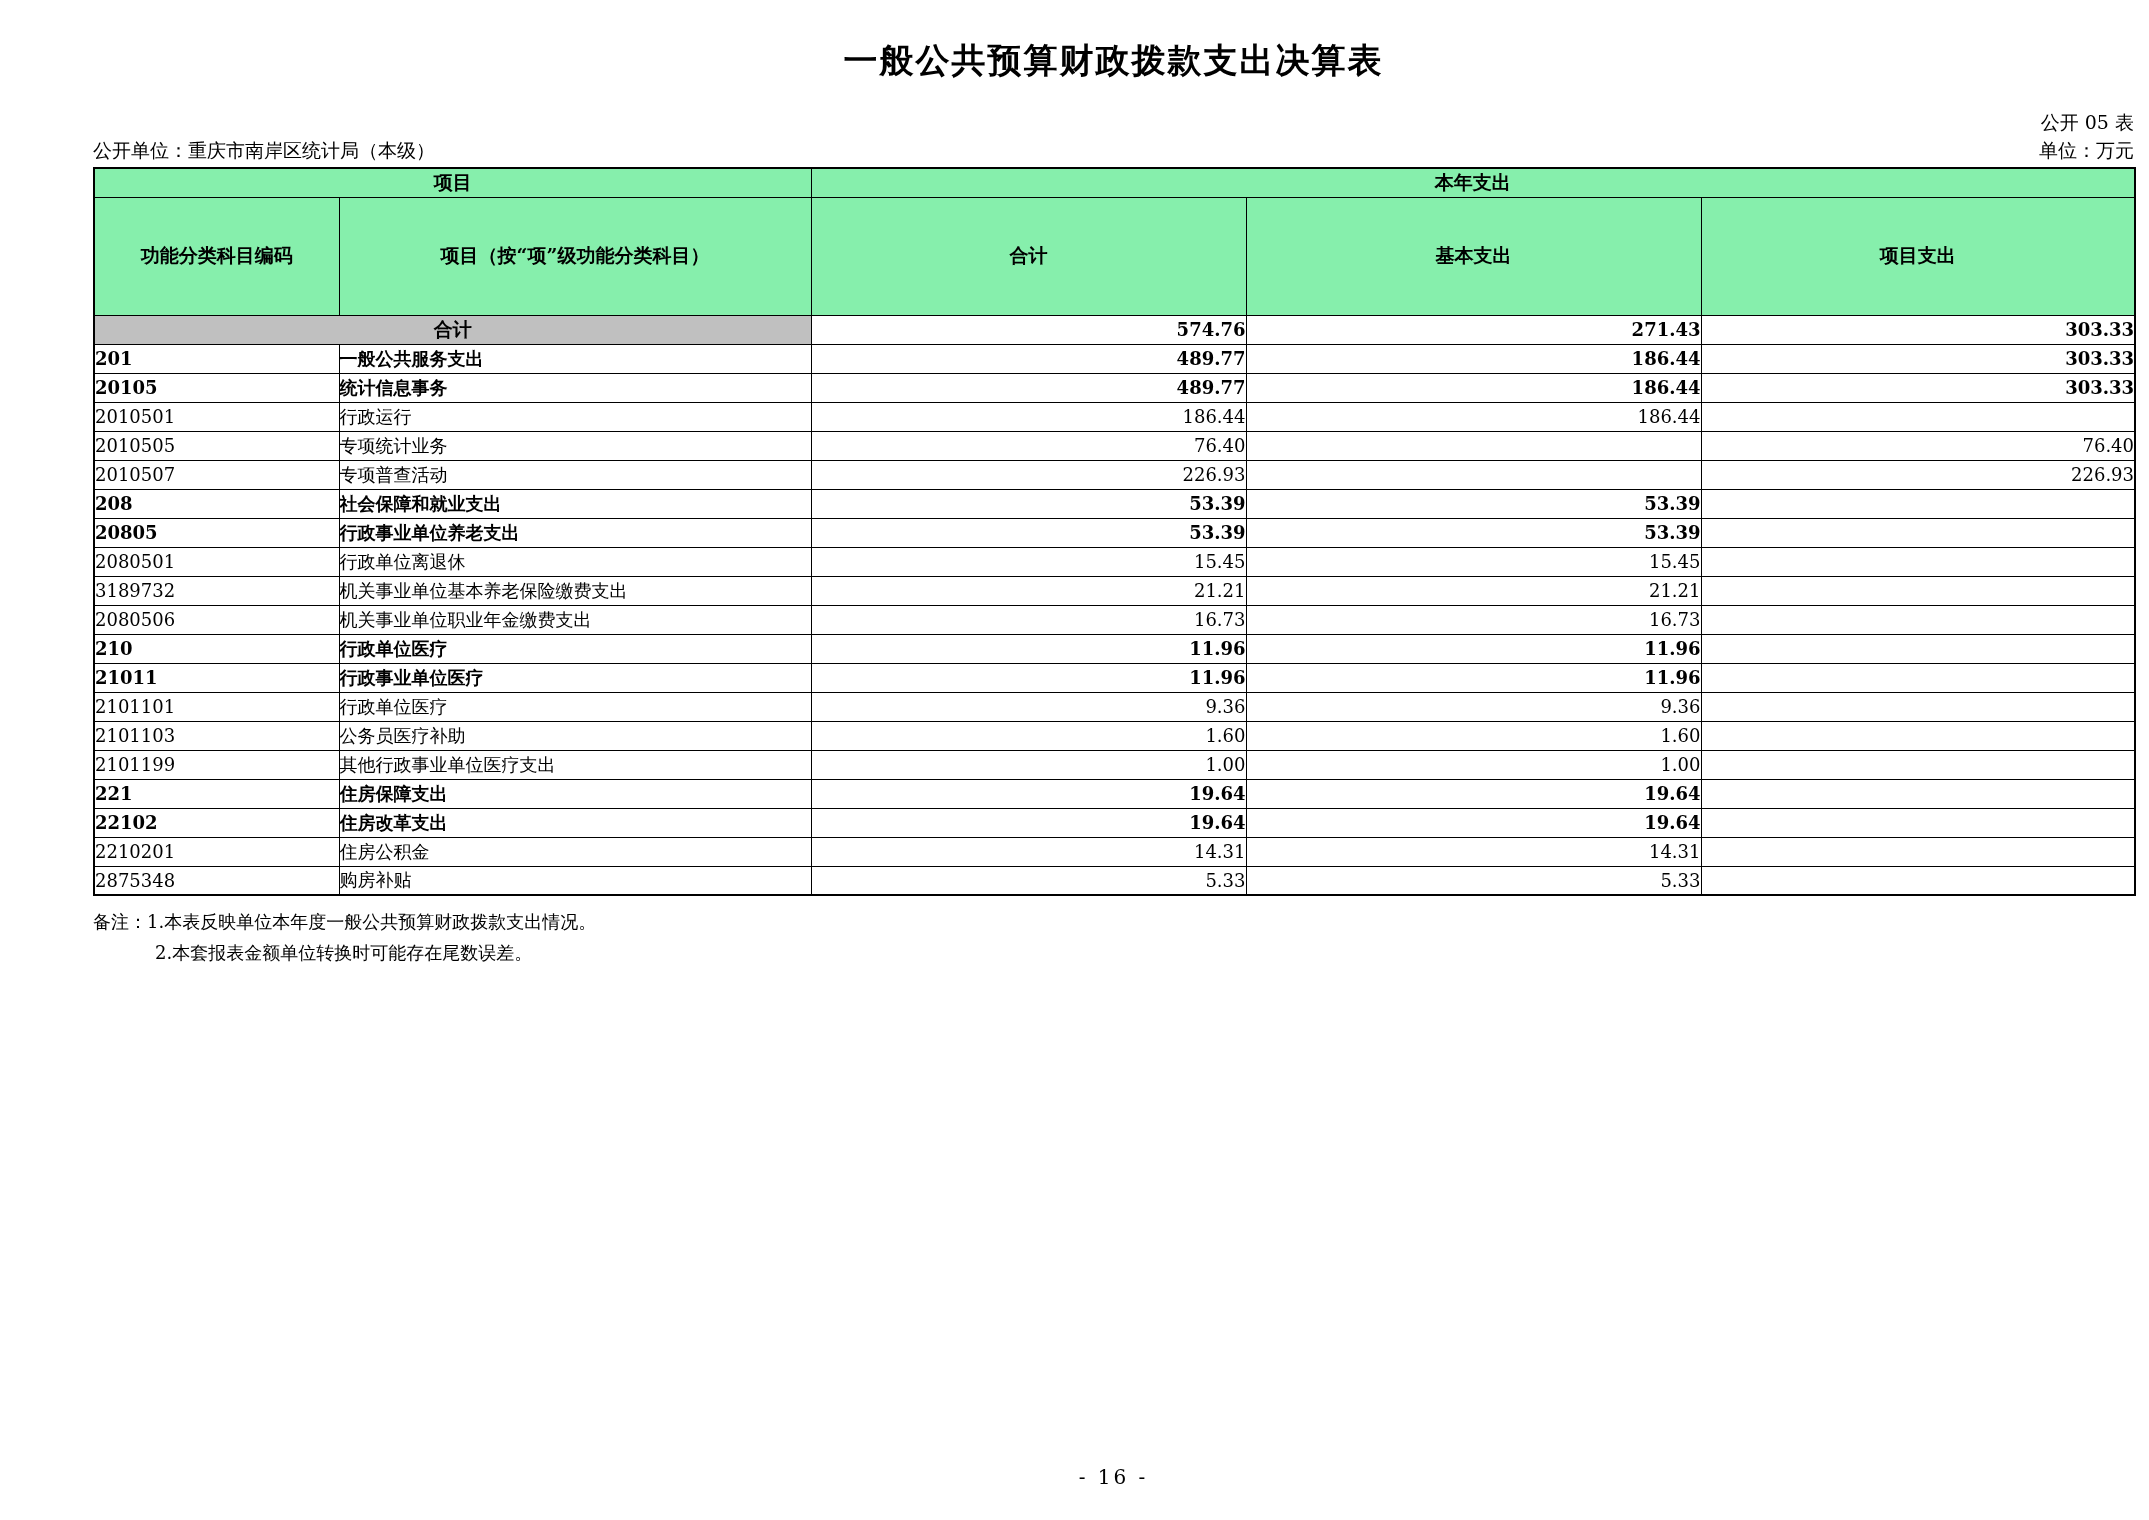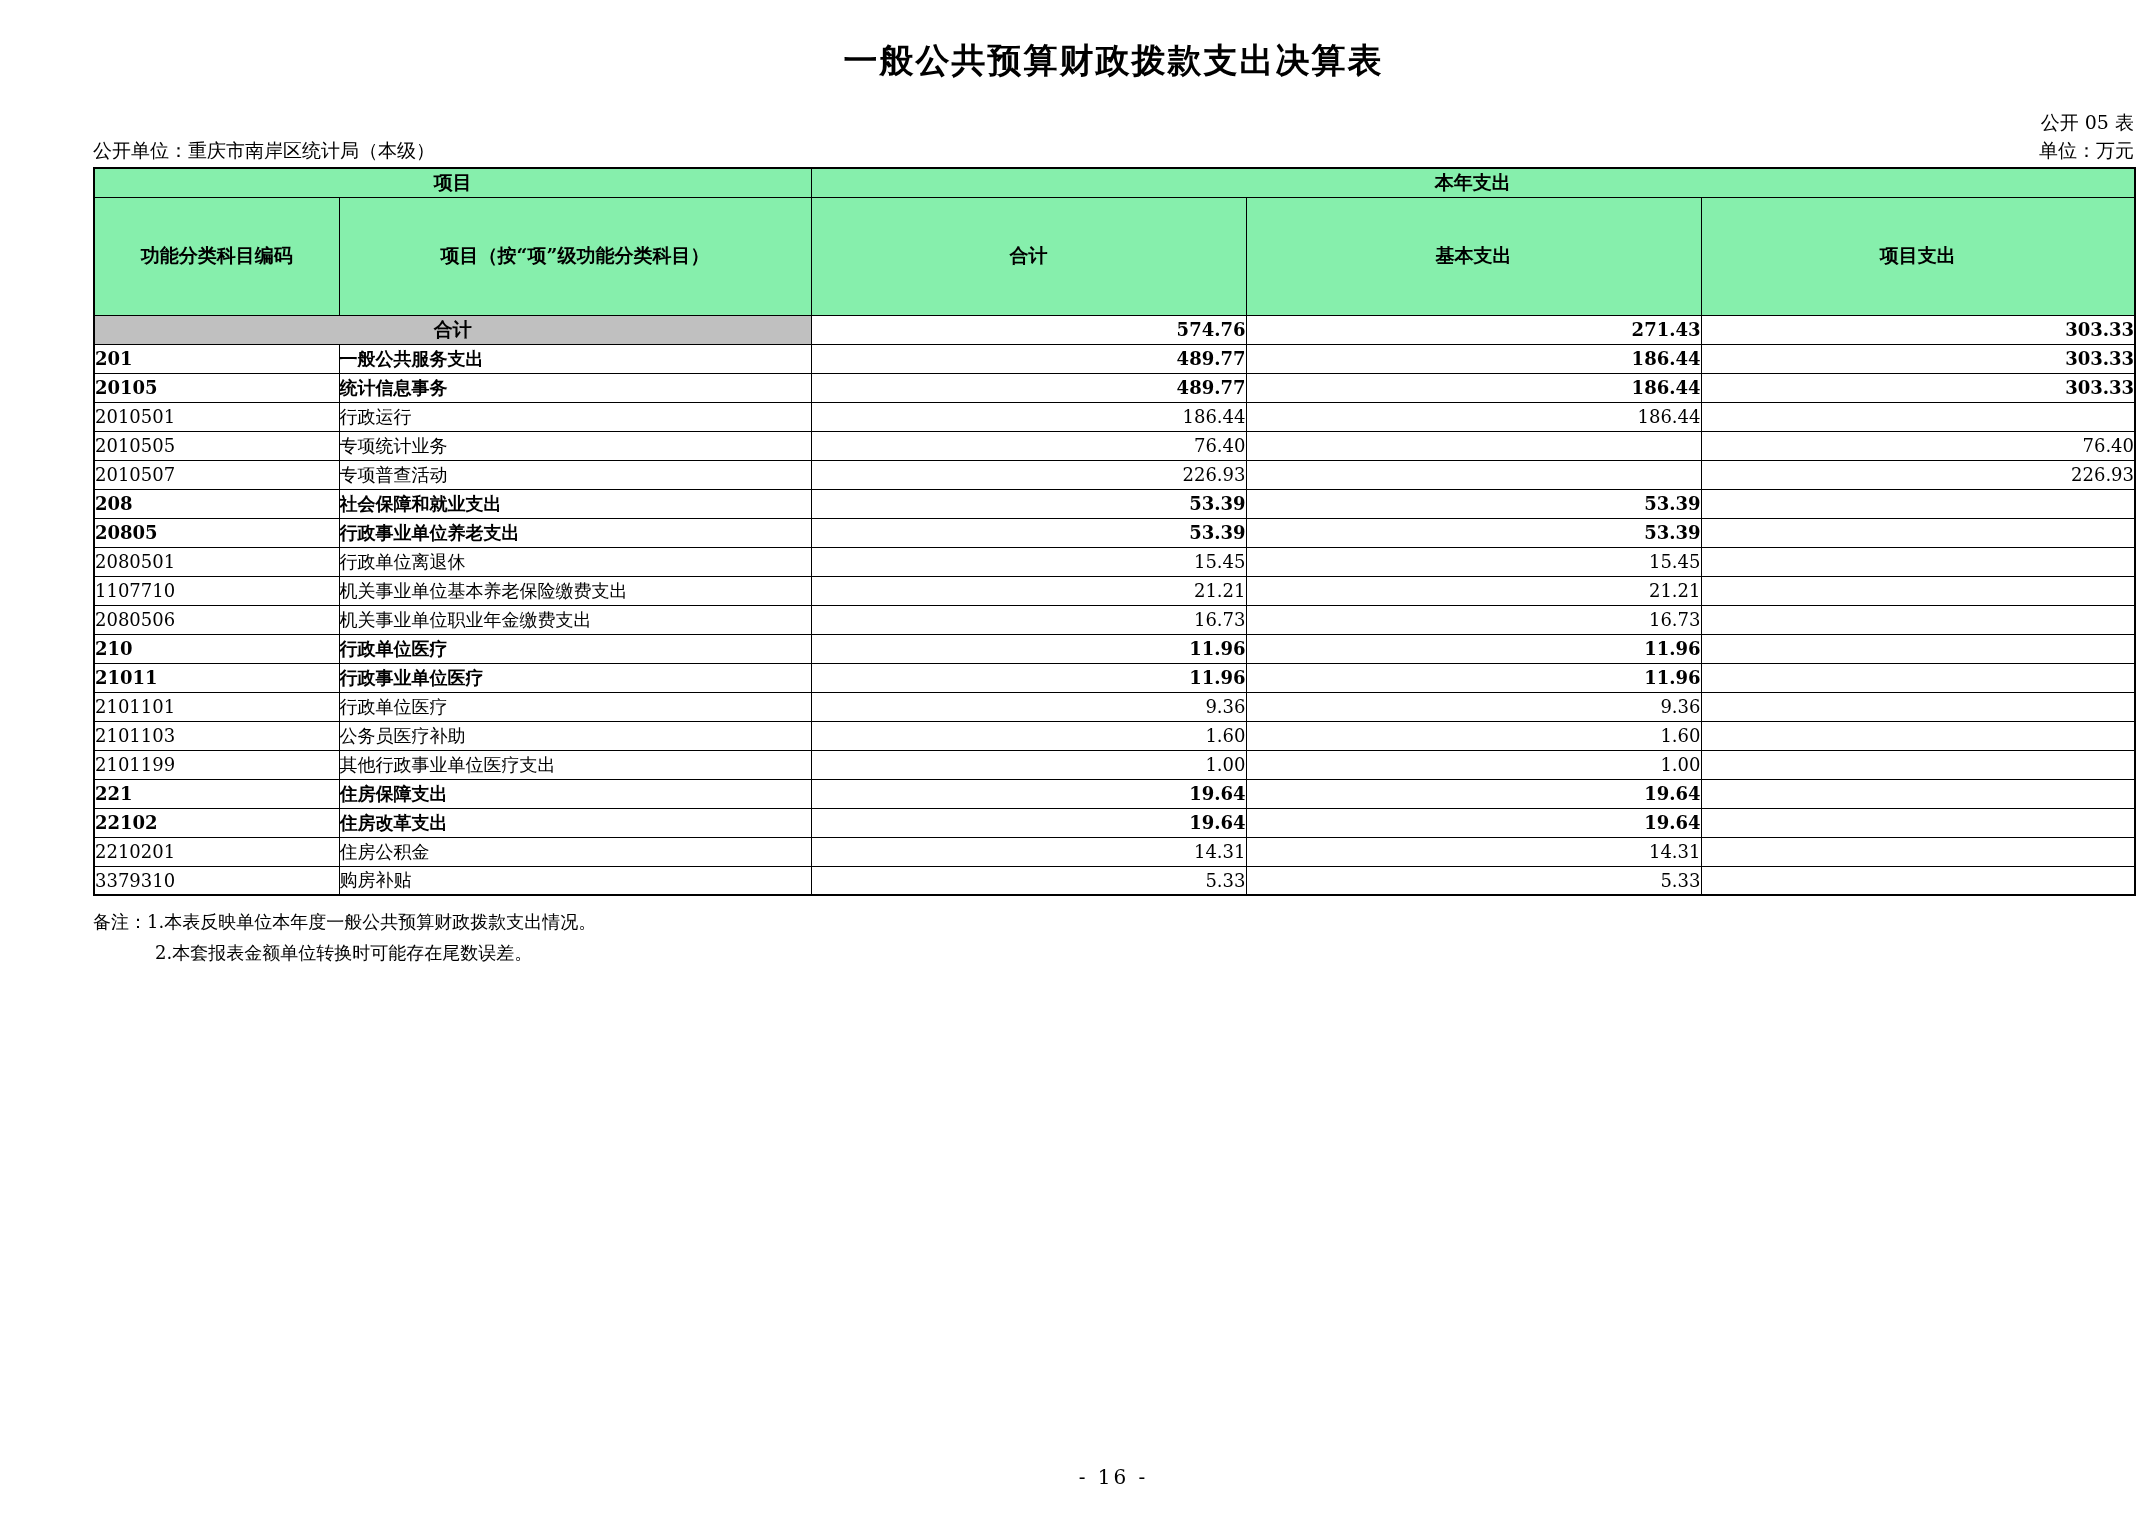--- a/index.html
+++ b/index.html
@@ -153,21 +153,21 @@
     <td class="c-num"></td>
   </tr>
       <tr>
     <td class="c-code">2080501</td>
     <td class="c-name">行政单位离退休</td>
     <td class="c-num">15.45</td>
     <td class="c-num">15.45</td>
     <td class="c-num"></td>
   </tr>
       <tr>
-    <td class="c-code">1107710</td>
+    <td class="c-code">3189732</td>
     <td class="c-name">机关事业单位基本养老保险缴费支出</td>
     <td class="c-num">21.21</td>
     <td class="c-num">21.21</td>
     <td class="c-num"></td>
   </tr>
       <tr>
     <td class="c-code">2080506</td>
     <td class="c-name">机关事业单位职业年金缴费支出</td>
     <td class="c-num">16.73</td>
     <td class="c-num">16.73</td>
@@ -223,21 +223,21 @@
     <td class="c-num"></td>
   </tr>
       <tr>
     <td class="c-code">2210201</td>
     <td class="c-name">住房公积金</td>
     <td class="c-num">14.31</td>
     <td class="c-num">14.31</td>
     <td class="c-num"></td>
   </tr>
       <tr>
-    <td class="c-code">3379310</td>
+    <td class="c-code">2875348</td>
     <td class="c-name">购房补贴</td>
     <td class="c-num">5.33</td>
     <td class="c-num">5.33</td>
     <td class="c-num"></td>
   </tr>
     </tbody>
 </table>
 
 <div class="notes">
   <div class="note-line1">

